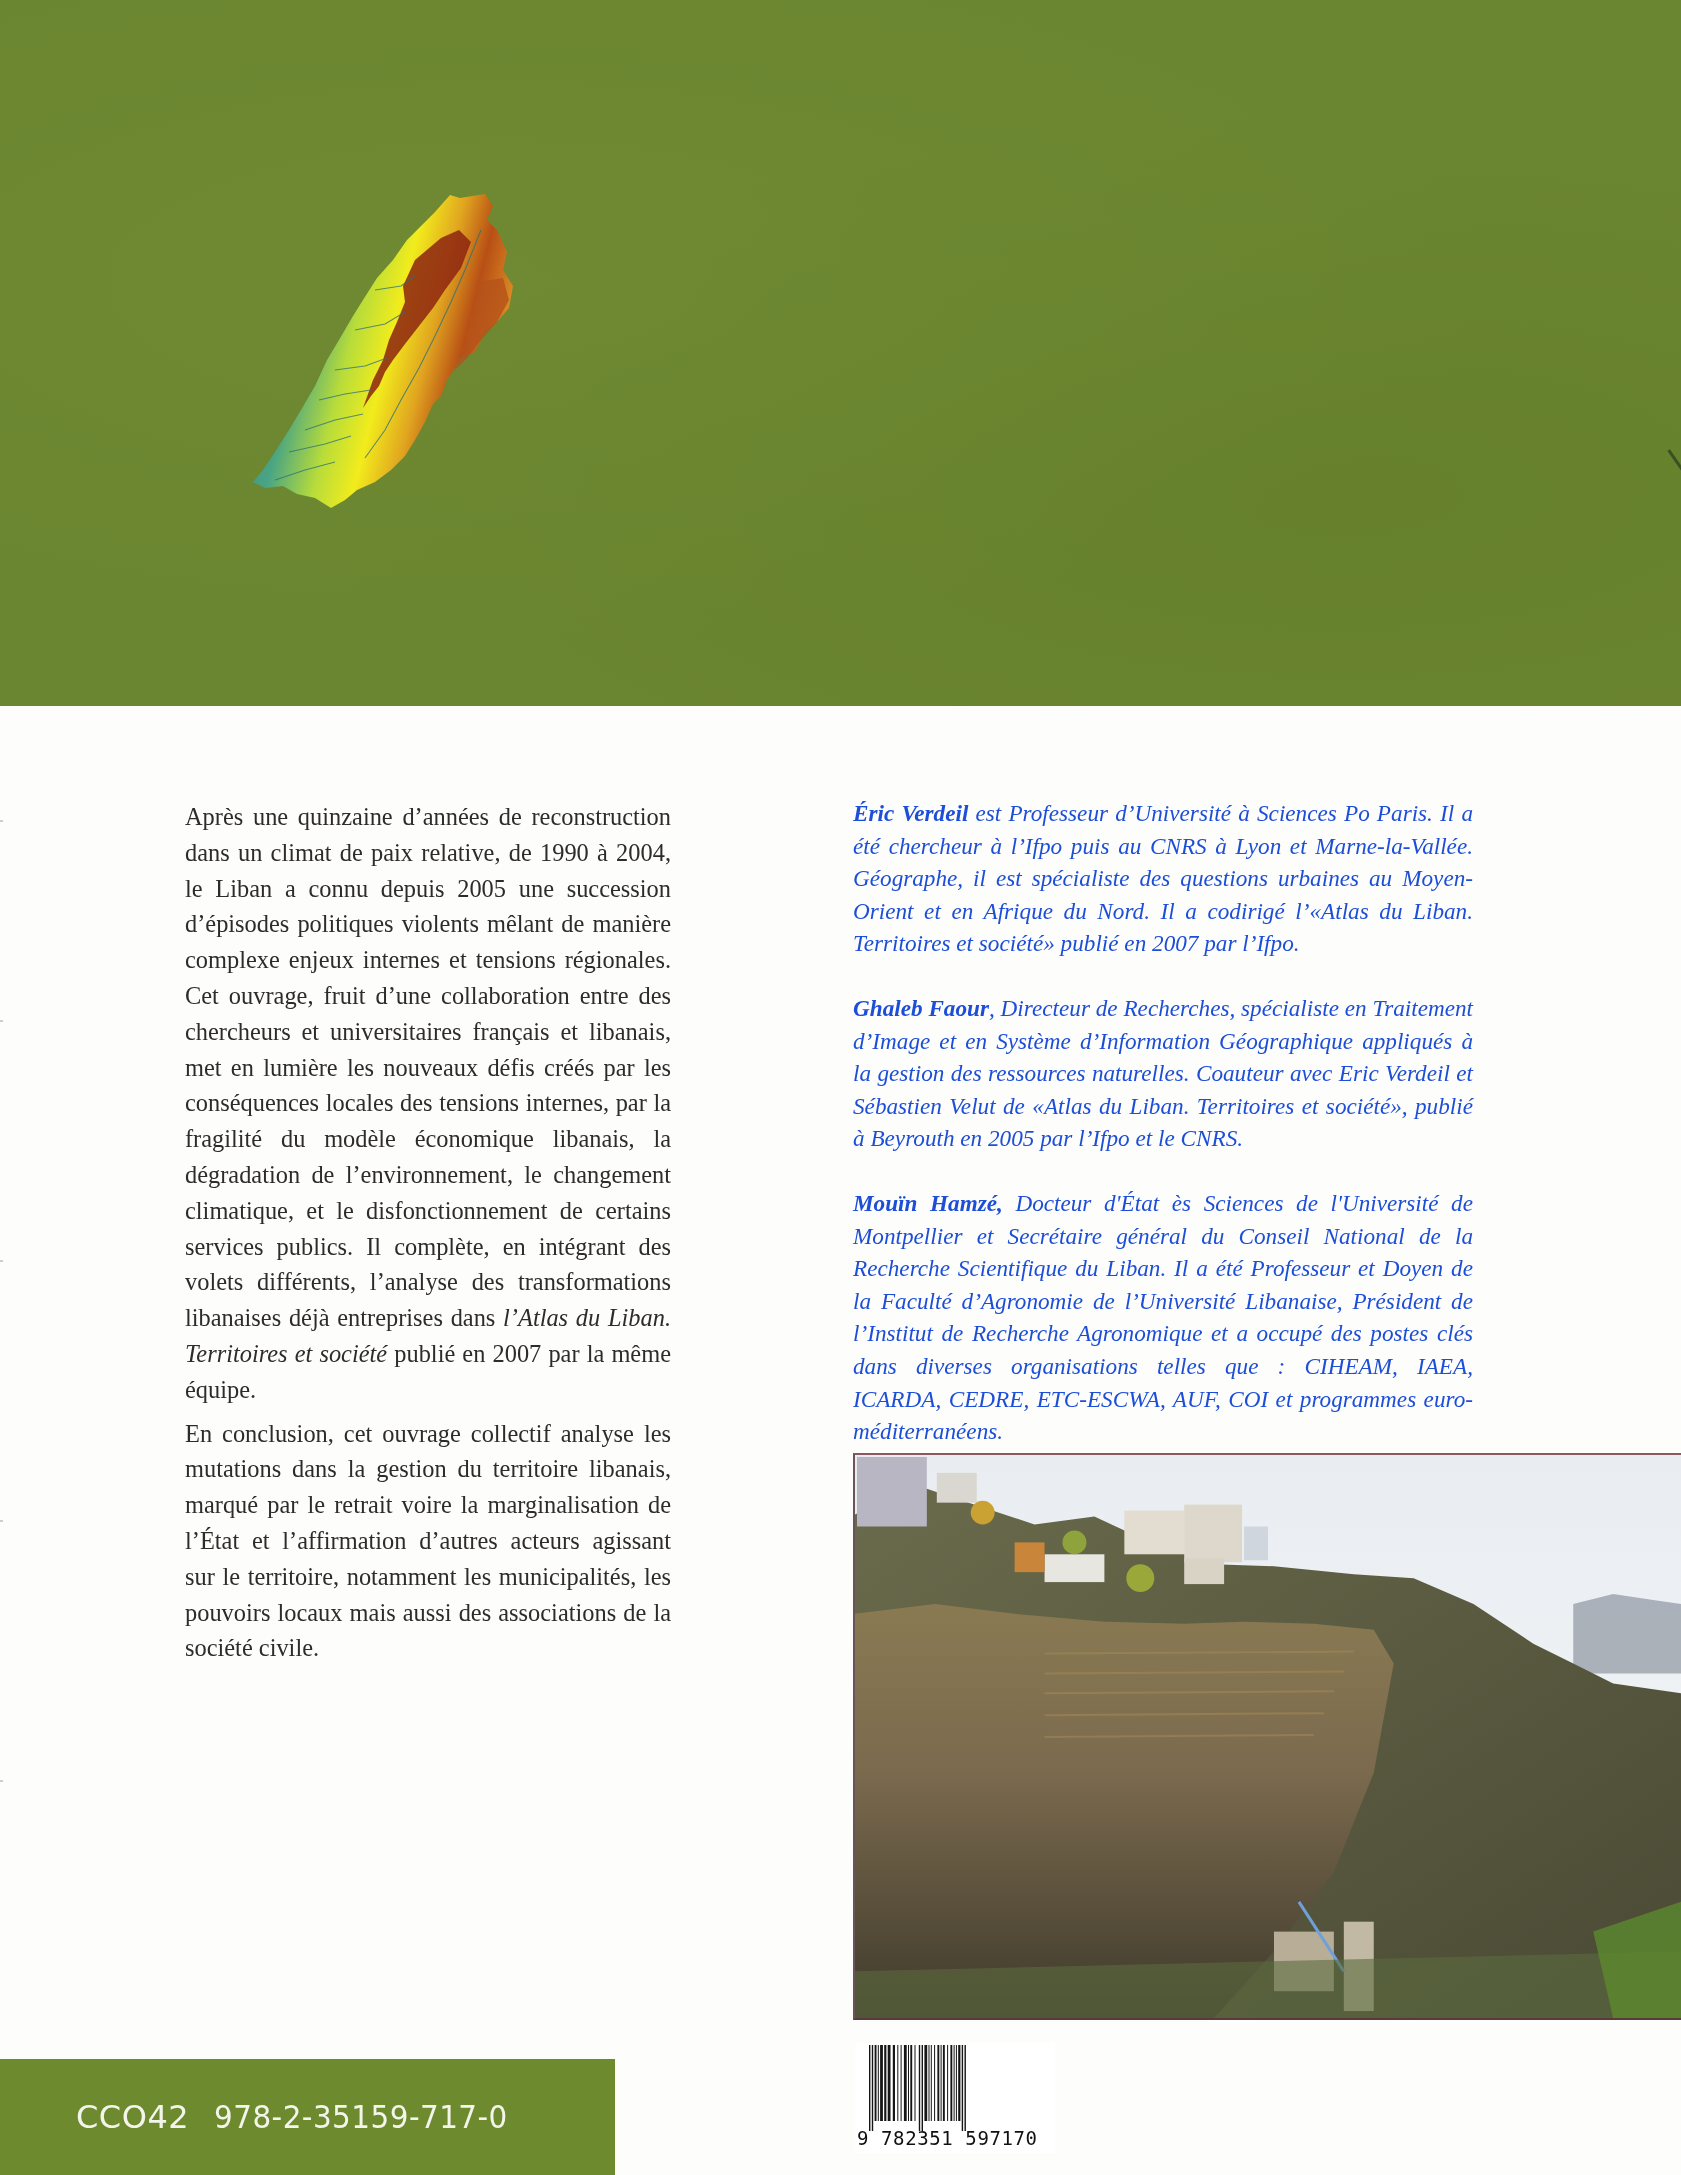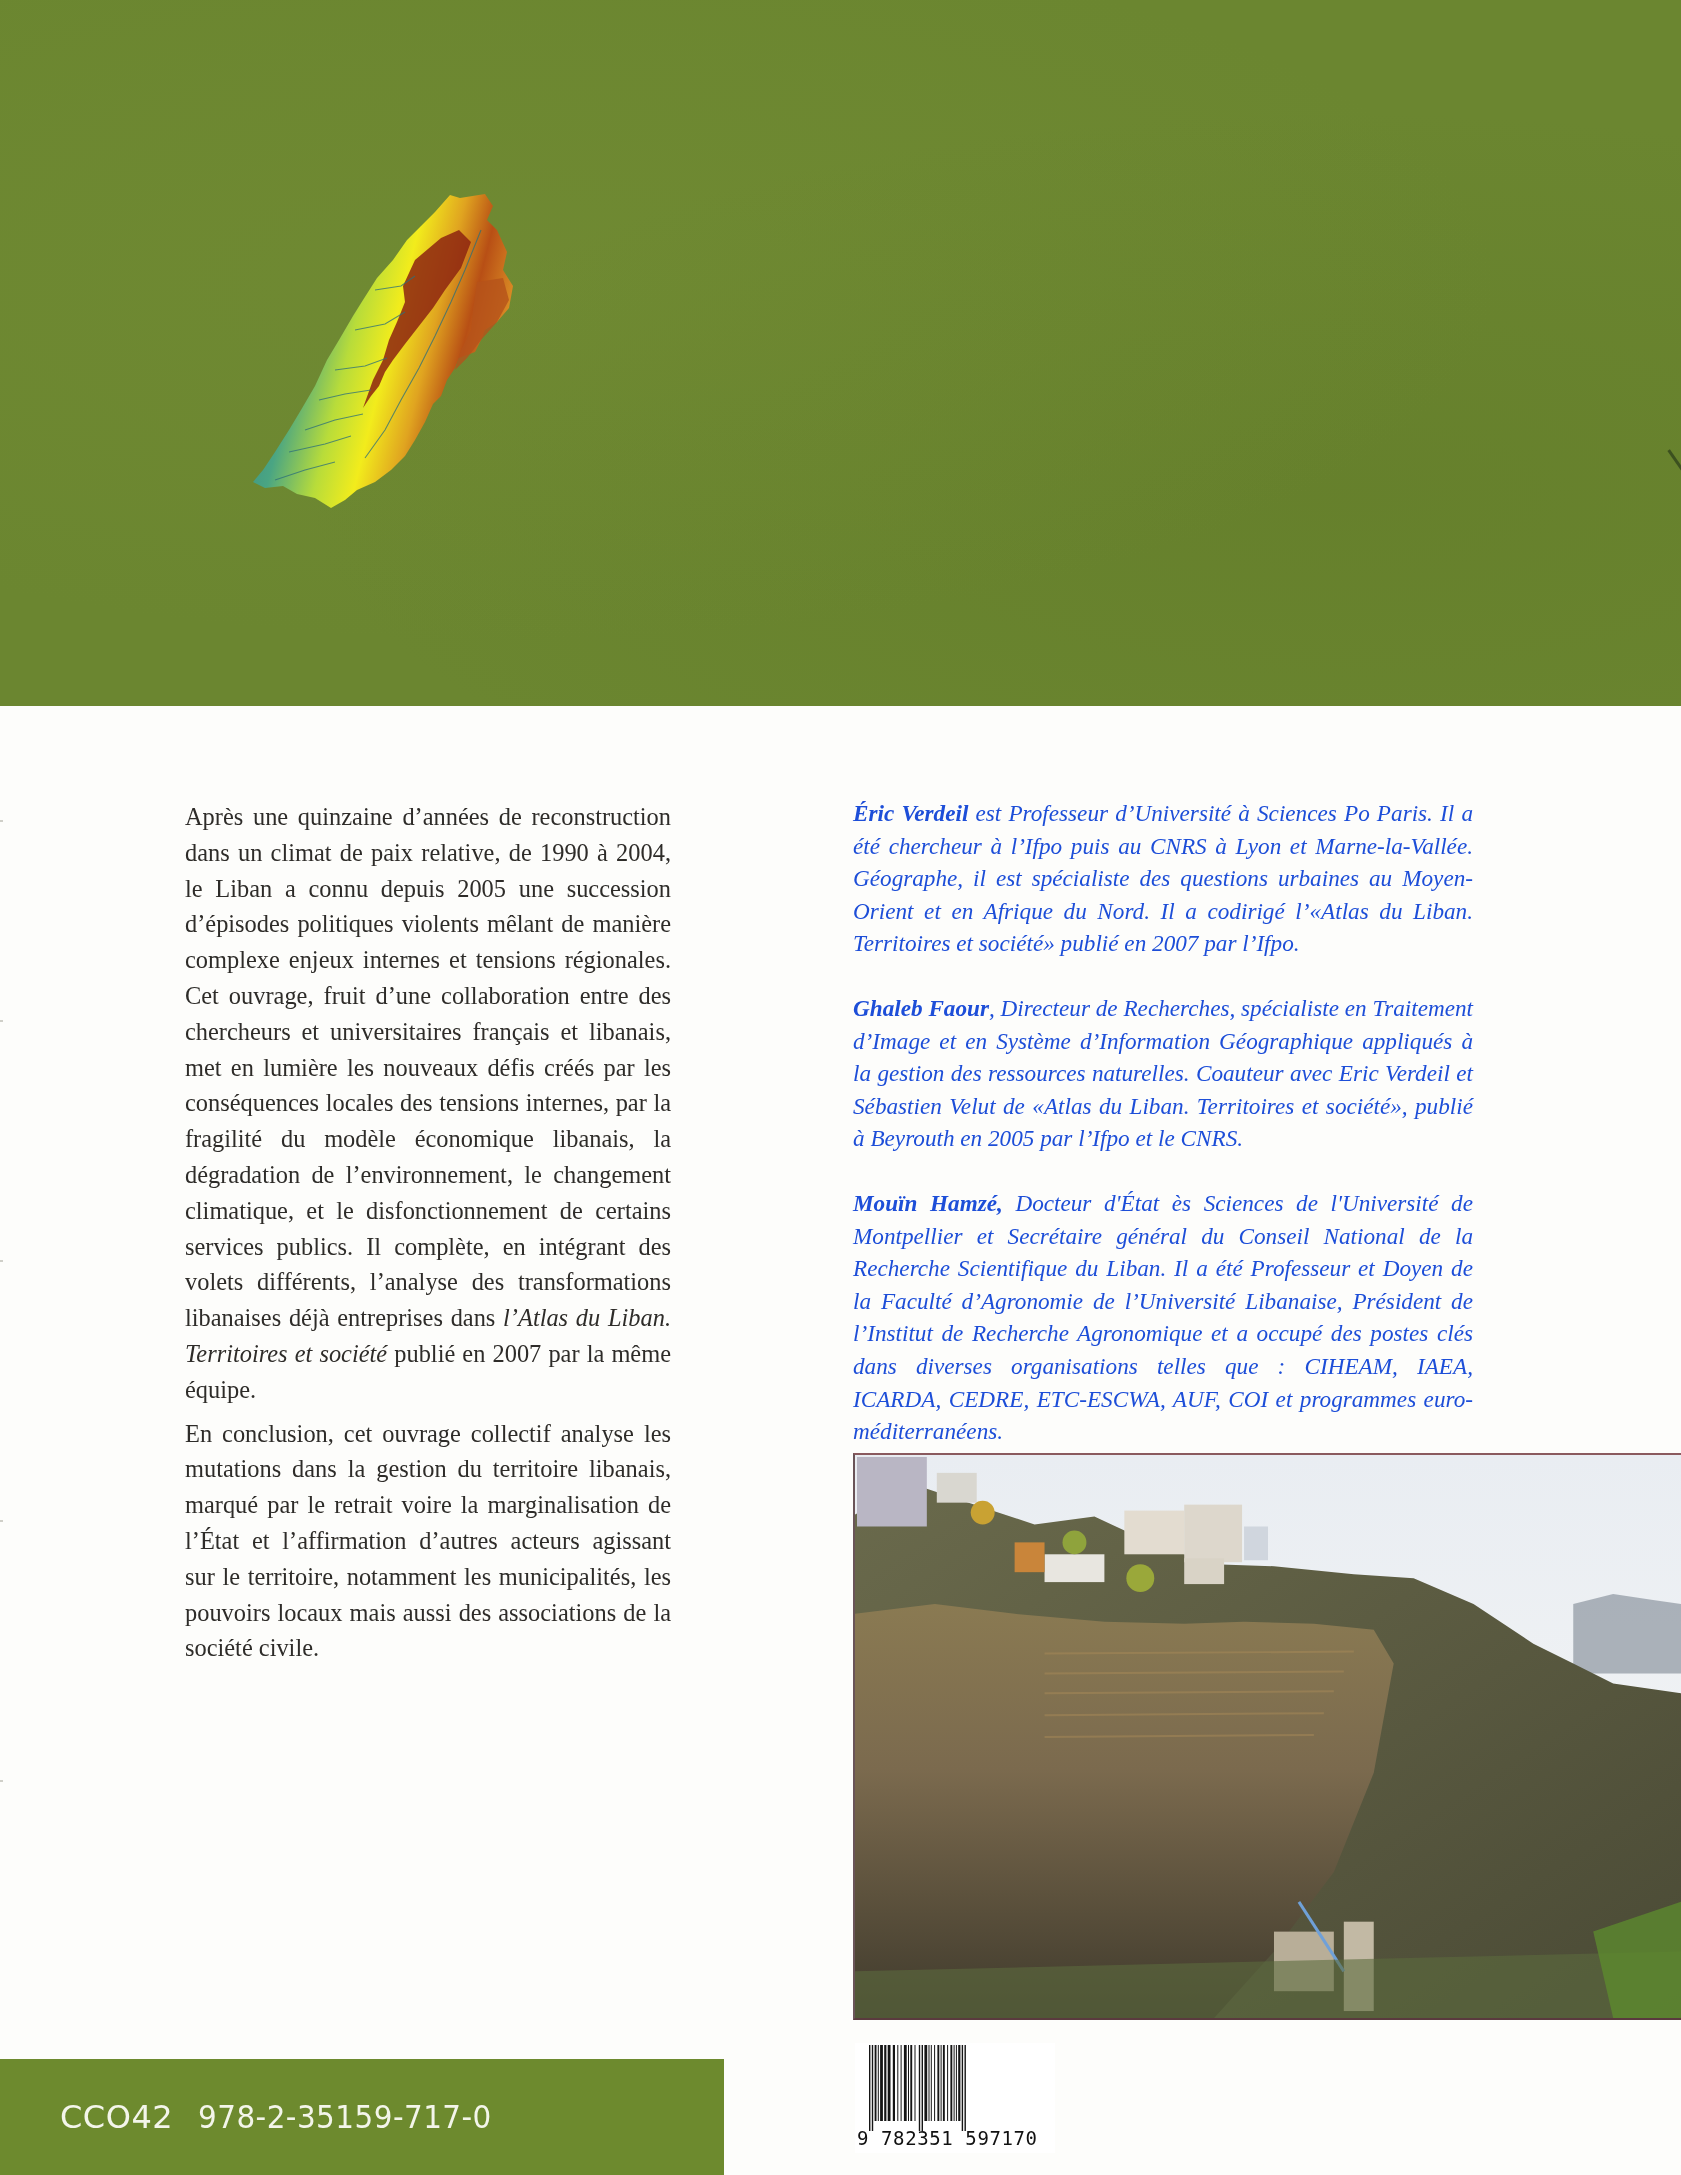--- a/index.html
+++ b/index.html
@@ -66,24 +66,24 @@
     
     .photo {
       position: absolute; left: 853px; top: 1453px; width: 828px; height: 567px;
       overflow: hidden; border-top: 2px solid #8a5a5e; border-left: 2px solid #6a5458; border-bottom: 2px solid #5a3a3e;
       background: #6e6a55;
     }
     .photo svg { width: 100%; height: 100%; display: block; }
 
     
     .bottom-bar {
-      position: absolute; left: 0; top: 2059px; width: 724px; height: 116px;
+      position: absolute; left: 0; top: 2059px; width: 615px; height: 116px;
       background: #6d8a2e;
       display: flex; align-items: center;
-      padding-left: 60px;
+      padding-left: 76px;
       font-family: "DejaVu Sans", sans-serif;
       color: #f3f5ea; font-size: 32px; letter-spacing: 0.5px;
     }
     .bottom-bar .code { width: 130px; display: inline-block; }
     .bottom-bar .isbn { margin-left: 8px; display: inline-block; transform: scaleX(0.92); transform-origin: left center; }
 
     
     .barcode {
       position: absolute; left: 855px; top: 2043px; width: 200px; height: 110px;
       background: #fff;

